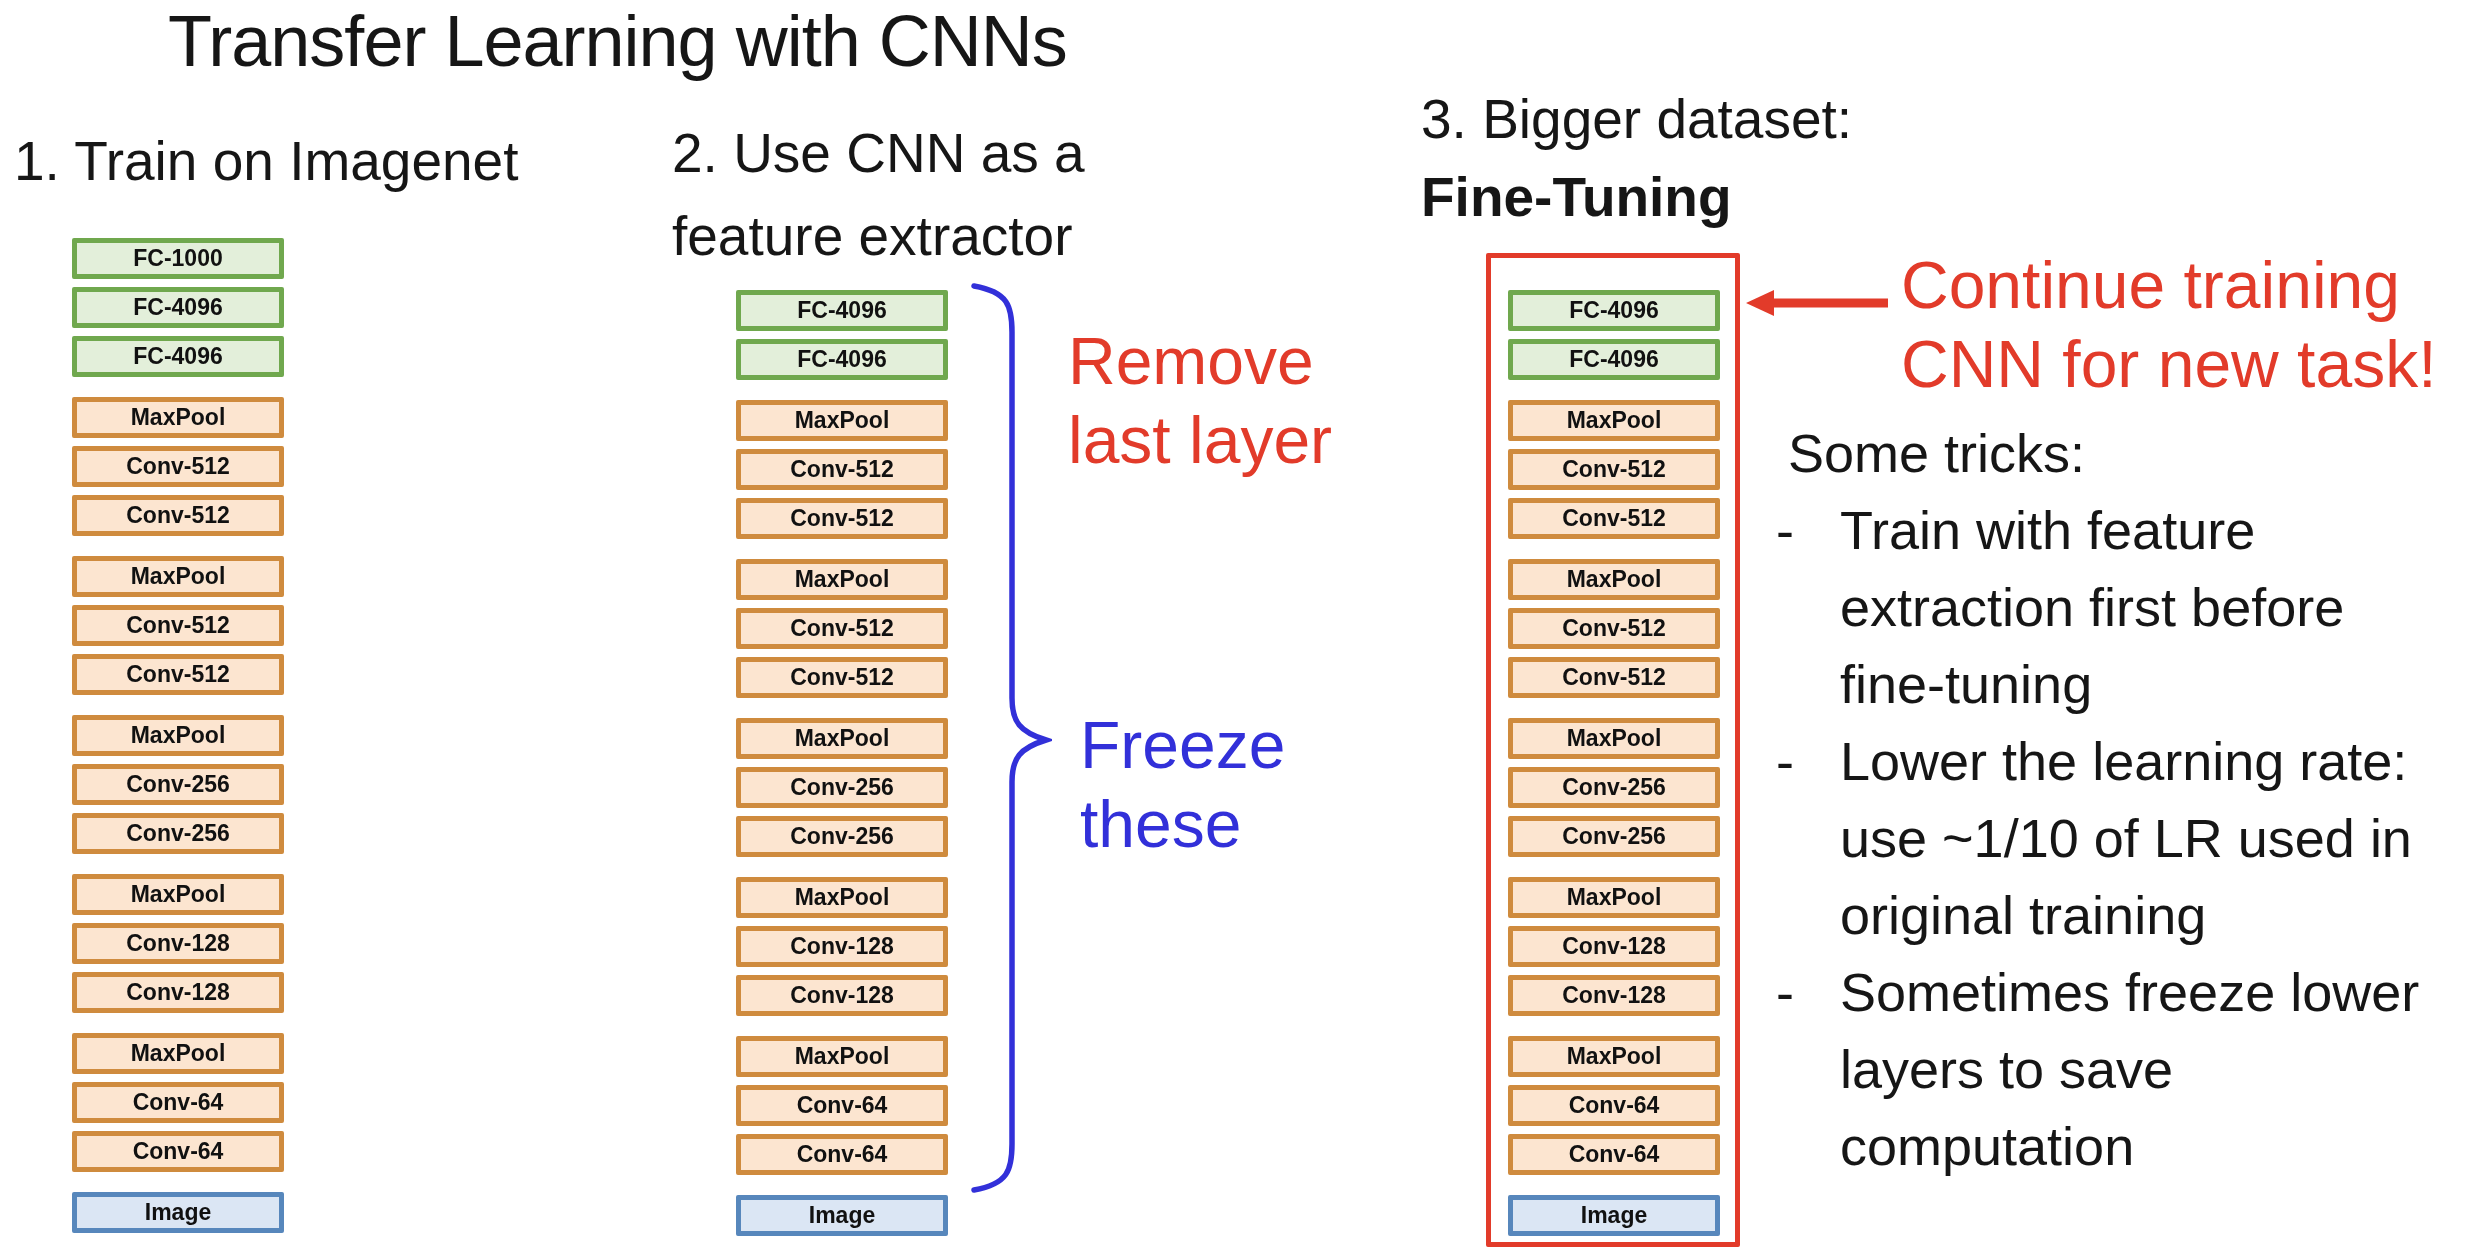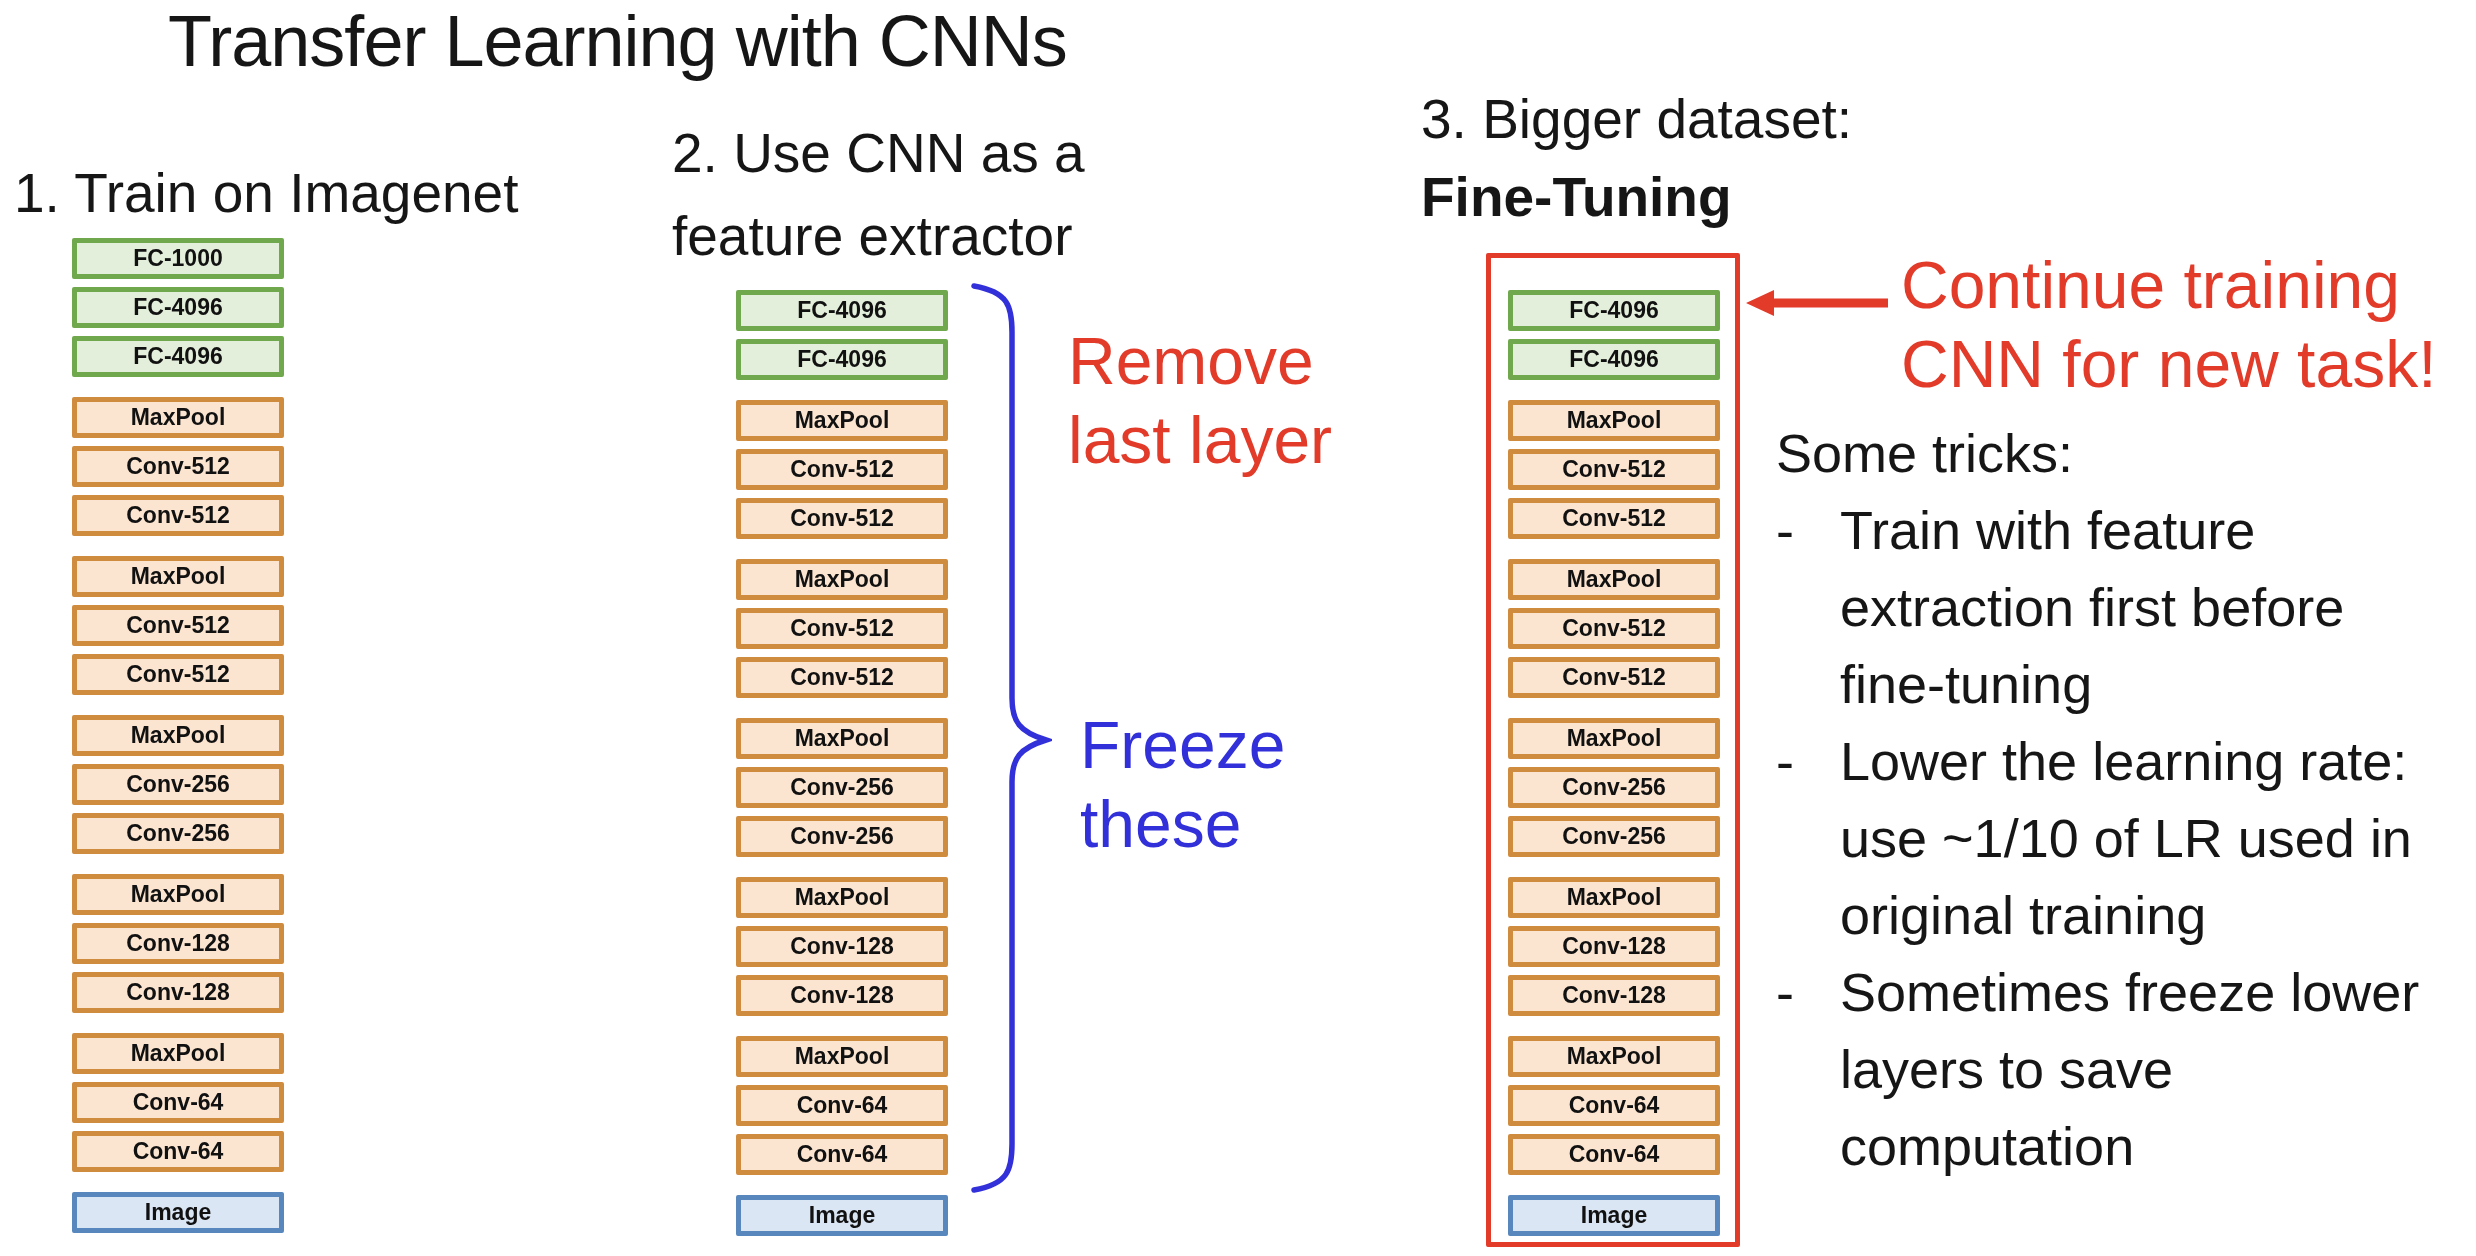--- a/index.html
+++ b/index.html
@@ -4,21 +4,21 @@
 <style>
   html,body { margin:0; padding:0; background:#888; }
   .slide {
     position:relative; width:2476px; height:1256px;
     background:var(--background,#ffffff); overflow:hidden;
     font-family:"Liberation Sans", sans-serif; color:var(--text_black,#161616);
   }
   .abs { position:absolute; }
   .slide-title { left:168px; top:2px; font-size:72px; line-height:1.1; font-weight:400; letter-spacing:-1px; }
   .col-heading { font-size:55px; line-height:1.5; font-weight:400; white-space:pre-line; }
-  .h1 { left:14px; top:128px; line-height:1.2;margin-top:32px; }
+  .h1 { left:14px; top:128px; line-height:1.2; }
   .h2 { left:672px; top:112px; }
   .h3 { left:1421px; top:80px; line-height:1.42; }
   .h3 .bold-line { font-weight:700; }
 
   .stack { display:flex; flex-direction:column; width:212px; }
   .layer {
     box-sizing:border-box; height:41px; width:100%;
     border:5px solid #8b5cf6; border-radius:2px;
     display:flex; align-items:center; justify-content:center;
     font-size:23px; font-weight:700; color:#111;
@@ -44,21 +44,21 @@
   .freeze-note   { left:1080px; top:706px; }
   .continue-note { left:1901px; top:246px; }
 
   .brace-svg { left:964px; top:280px; }
   .brace-svg path { fill:none; stroke:var(--annotation_blue,#3230d9); stroke-width:5.5; stroke-linecap:round; }
   .arrow-svg { left:1744px; top:287px; }
   .arrow-svg line { stroke:var(--annotation_red,#e23b2a); stroke-width:9; }
   .arrow-svg polygon { fill:var(--annotation_red,#e23b2a); }
 
   .tricks { left:1776px; top:415px; width:700px; font-size:54px; line-height:77px; }
-  .tricks-heading { font-weight:400; }
+  .tricks-heading { font-weight:400;margin-left:12px; }
   .trick-row { display:flex; align-items:flex-start; }
   .trick-dash { width:64px; flex:0 0 64px; }
   .trick-text { white-space:pre-line; }
 </style>
 </head>
 <body>
 
 <div class="slide">
 
   <div class="abs slide-title">Transfer Learning with CNNs</div>

